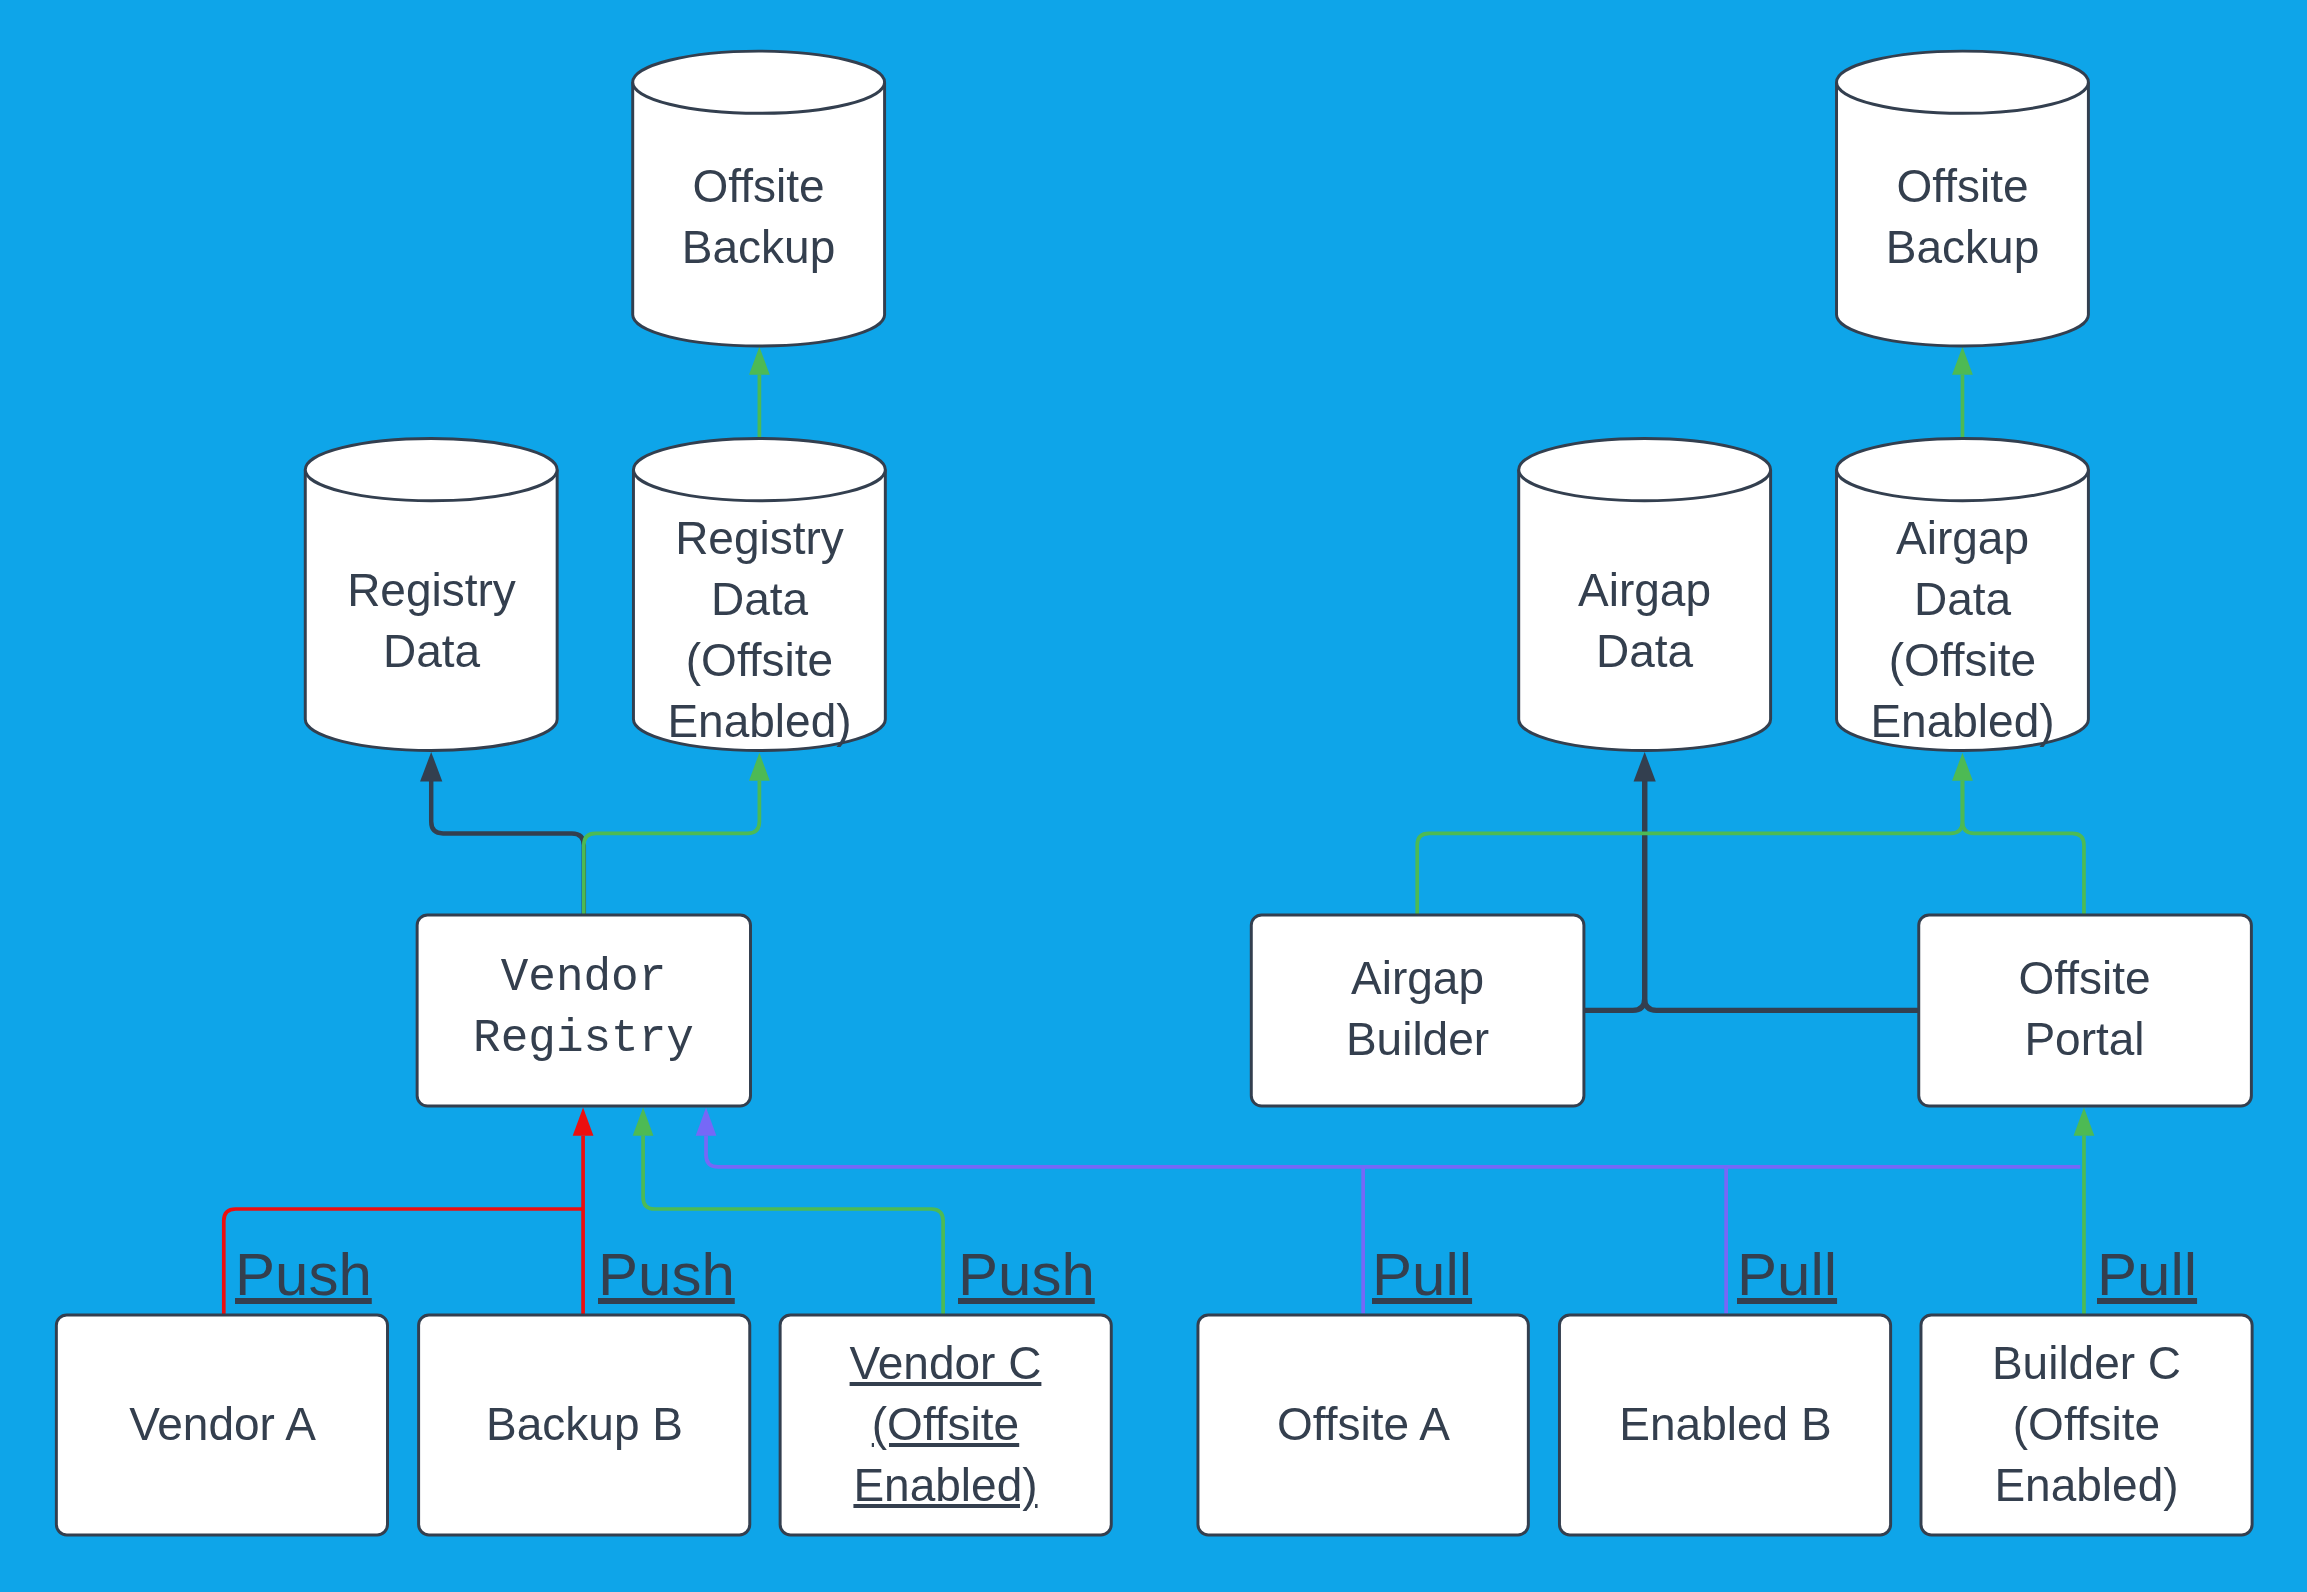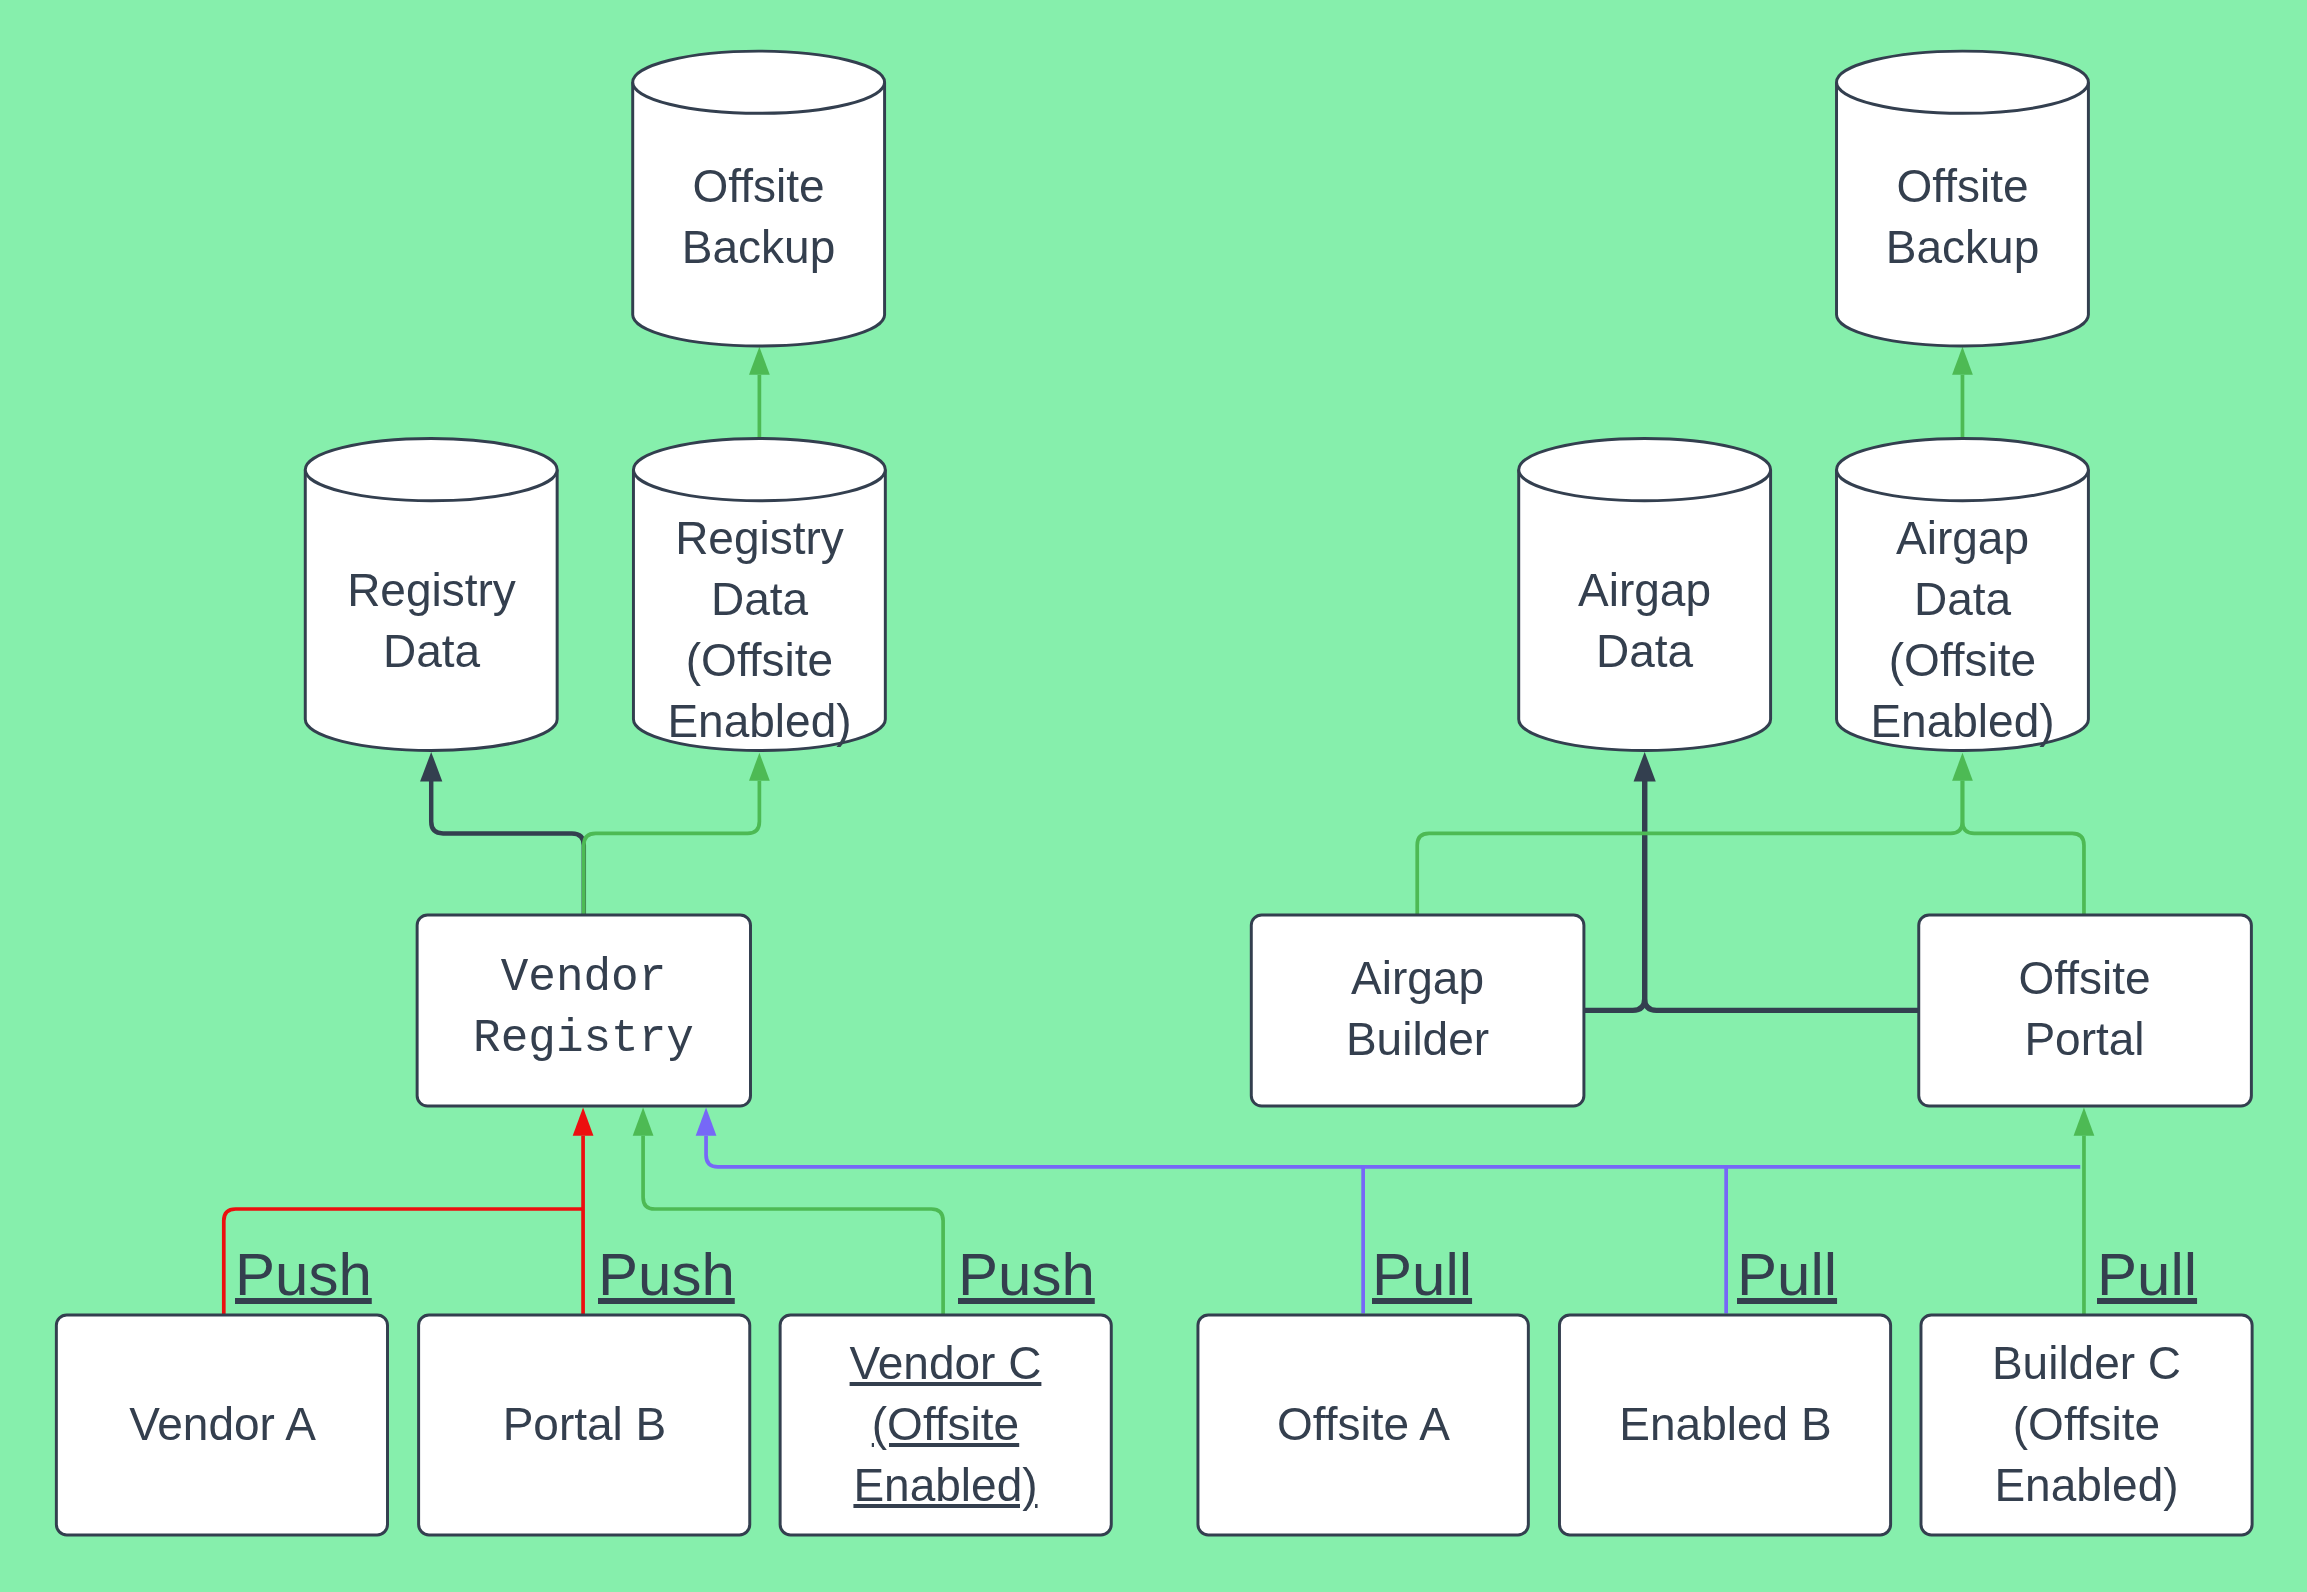--- a/index.html
+++ b/index.html
@@ -1,19 +1,19 @@
 <!DOCTYPE html>
 <html style="font-size:12px"><head>
 <meta charset="utf-8">
 <style>
   html,body{margin:0;padding:0;background:#ffffff;}
   #canvas{
     position:relative;
     width:2307px;height:1592px;
-    background:#86efac;
+    background:#0ea5e9;
     font-family:"Liberation Sans", sans-serif;
     overflow:hidden;
   }
   #diagram-svg{position:absolute;left:0;top:0;}
   .lbl{
     position:absolute;
     font-size:46px;
     line-height:61px;
     color:#343f4e;
     text-align:center;
@@ -138,21 +138,21 @@
 Backup</div>
 
   <div class="lbl" style="left:428px;top:948px;width:311px;font-family:Liberation Mono, monospace;">Vendor
 Registry</div>
   <div class="lbl" style="left:1262px;top:948px;width:311px;">Airgap
 Builder</div>
   <div class="lbl" style="left:1929px;top:948px;width:311px;">Offsite
 Portal</div>
 
   <div class="lbl" style="left:67px;top:1394px;width:311px;">Vendor A</div>
-  <div class="lbl" style="left:429px;top:1394px;width:311px;">Portal B</div>
+  <div class="lbl" style="left:429px;top:1394px;width:311px;">Backup B</div>
   <div class="lbl" style="left:790px;top:1333px;width:311px;text-decoration:underline;">Vendor C
 (Offsite
 Enabled)</div>
   <div class="lbl" style="left:1208px;top:1394px;width:311px;">Offsite A</div>
   <div class="lbl" style="left:1570px;top:1394px;width:311px;">Enabled B</div>
   <div class="lbl" style="left:1931px;top:1333px;width:311px;">Builder C
 (Offsite
 Enabled)</div>
 
   <div class="edge-lbl" style="left:235px;top:1244px;">Push</div>

